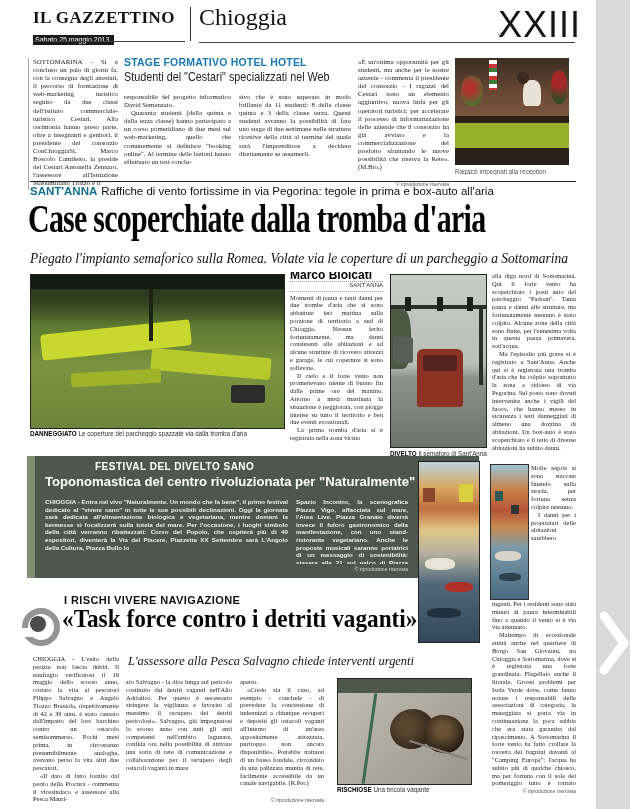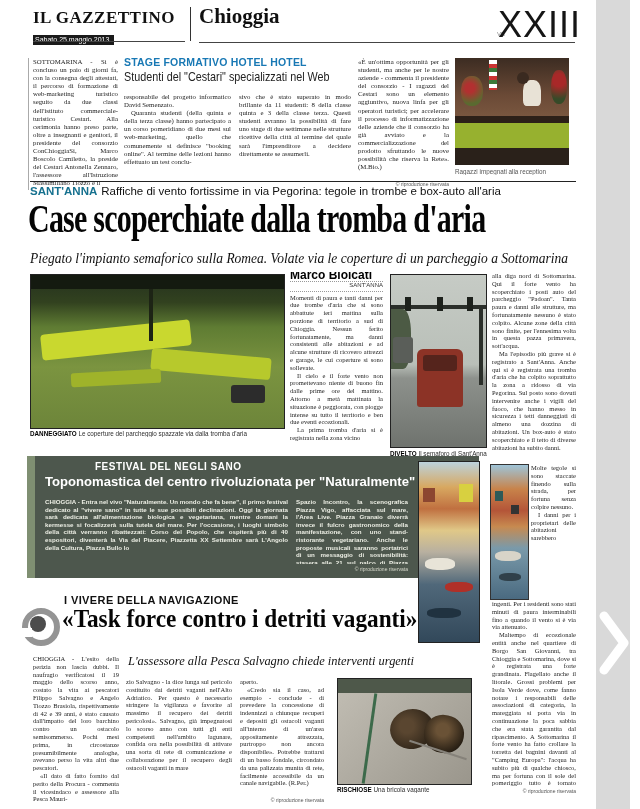--- a/index.html
+++ b/index.html
@@ -7,21 +7,21 @@
         font-family:"Liberation Serif",serif;color:#1c1c1c;}
   .abs{position:absolute;}
 
   
   .masthead{left:33px;top:8px;width:152px;}
   .masthead .name{font-family:"Liberation Serif",serif;font-weight:bold;font-size:17px;letter-spacing:.5px;color:#111;}
   .datebar{display:inline-block;background:#1a1a1a;color:#fff;font-family:"Liberation Sans",sans-serif;
            font-size:7px;padding:1.5px 5px 1.5px 2px;margin-top:1px;}
   .mast-rule{left:33px;top:41px;width:152px;height:1px;background:#444;}
   .head-vline{left:190px;top:7px;width:1px;height:34px;background:#333;}
-  .section-title{left:199px;top:4px;font-family:"Liberation Serif",serif;font-weight:700;font-size:21px;color:#101010;}
+  .section-title{left:199px;top:4px;font-family:"Liberation Serif",serif;font-weight:400;font-size:24px;color:#101010;}
   .section-rule{left:199px;top:42px;width:376px;height:1px;background:#444;}
   .edition{left:497px;top:31px;font-size:6px;color:#888;font-family:"Liberation Sans",sans-serif;}
   .pagenum{left:498px;top:4px;width:78px;text-align:left;font-family:"Liberation Sans",sans-serif;
            font-weight:300;font-size:36px;letter-spacing:1px;color:#151515;}
 
   
   .body-col{position:absolute;font-family:"Liberation Serif",serif;font-size:6.8px;line-height:8.1px;
             text-align:justify;color:#1c1c1c;overflow:hidden;}
   .body-col p{margin:0;text-indent:7px;}
   .body-col p.ni{text-indent:0;}
@@ -119,21 +119,21 @@
     <div class="ph" style="left:0;top:58px;width:114px;height:7px;background:#2c2018;"></div>
     <div class="ph" style="left:6px;top:18px;width:22px;height:30px;background:radial-gradient(circle at 40% 40%,#b23030 20%,#5a6a30 70%);border-radius:45%;"></div>
     <div class="ph" style="left:96px;top:12px;width:16px;height:34px;background:radial-gradient(circle at 50% 30%,#a82828 25%,#364a28 75%);border-radius:45%;"></div>
     <div class="ph" style="left:34px;top:2px;width:8px;height:30px;background:repeating-linear-gradient(180deg,#ffffff 0 4px,#cc3333 4px 8px,#3a7a3a 8px 12px);"></div>
     <div class="ph" style="left:0;top:90px;width:114px;height:17px;background:#2a211a;"></div>
   </div>
   <div class="caption" style="left:455px;top:168px;width:114px;color:#555;">Ragazzi impegnati alla reception</div>
 
   <div class="abs main-rule"></div>
   <div class="abs main-kicker">
-    <span class="lab">SANT'ANNA</span><span>Raffiche di vento fortissime in via Pegorina: tegole in trombe e box-auto all'aria</span>
+    <span class="lab">SANT'ANNA</span><span>Raffiche di vento fortissime in via Pegorina: tegole in prima e box-auto all'aria</span>
   </div>
   <div class="abs main-headline">Case scoperchiate dalla tromba d'aria</div>
   <div class="abs main-subhead">Piegato l'impianto semaforico sulla Romea. Volate via le coperture di un parcheggio a Sottomarina</div>
 
   <div class="photo" style="left:30px;top:274px;width:253px;height:153px;background:linear-gradient(180deg,#24301e 0%,#32421f 18%,#5f7c33 34%,#7b9440 60%,#6d853a 100%);border:1px solid #222;">
     <div class="ph" style="left:10px;top:52px;width:150px;height:26px;background:#c9d82f;transform:rotate(-6deg);border-radius:4px;"></div>
     <div class="ph" style="left:120px;top:78px;width:120px;height:22px;background:#b7c92c;transform:rotate(5deg);border-radius:4px;"></div>
     <div class="ph" style="left:40px;top:96px;width:90px;height:14px;background:#9fb32a;transform:rotate(-3deg);border-radius:3px;"></div>
     <div class="ph" style="left:118px;top:6px;width:4px;height:60px;background:#1d2415;"></div>
     <div class="ph" style="left:200px;top:110px;width:34px;height:18px;background:#2c2c2c;border-radius:3px;"></div>
@@ -183,41 +183,41 @@
     <p>I danni per i proprietari delle abitazioni sarebbero</p>
   </div>
   <div class="body-col" style="left:492px;top:600px;width:84px;height:186px;font-size:6.5px;line-height:7.8px;">
     <p class="ni">ingenti. Per i residenti sono stati minuti di paura interminabili fino a quando il vento si è via via attenuato.</p>
     <p>Maltempo di eccezionale entità anche nel quartiere di Borgo San Giovanni, tra Chioggia e Sottomarina, dove si è registrata una forte grandinata. Flagellato anche il litorale. Grossi problemi per Isola Verde dove, come fanno notare i responsabili delle associazioni di categoria, la mareggiata si porta via in continuazione la poca sabbia che era stata garantita dal ripascimento. A Sottomarina il forte vento ha fatto crollare la torretta dei bagnini davanti al "Camping Europa": l'acqua ha subito più di qualche chiosco, ma per fortuna con il sole del pomeriggio tutto è tornato piano piano alla normalità. A fare la conta dei danni quindi è soprattutto la frazione di Sant'Anna, la più colpita dal maltempo.</p>
   </div>
   <div class="copyright" style="left:492px;top:788px;width:84px;">© riproduzione riservata</div>
 
   <div class="abs green-box"></div>
   <div class="abs green-band"></div>
-  <div class="abs green-tag">FESTIVAL DEL NEGLI SANO</div>
+  <div class="abs green-tag">FESTIVAL DEL DIVELTO SANO</div>
   <div class="abs green-headline">Toponomastica del centro rivoluzionata per "Naturalmente"</div>
   <div class="green-col" style="left:45px;top:498px;width:243px;height:76px;">
     <span>CHIOGGIA - Entra nel vivo "Naturalmente. Un mondo che fa bene", il primo festival dedicato al "vivere sano" in tutte le sue possibili declinazioni. Oggi la giornata sarà dedicata all'alimentazione biologica e vegetariana, mentre domani la kermesse si focalizzerà sulla tutela del mare. Per l'occasione, i luoghi simbolo della città verranno ribattezzati: Corso del Popolo, che ospiterà più di 40 espositori, diventerà la Via del Piacere, Piazzetta XX Settembre sarà L'Angolo della Cultura, Piazza Bullo lo</span>
   </div>
   <div class="green-col" style="left:296px;top:498px;width:112px;height:66px;">
     <span>Spazio Incontro, la scenografica Piazza Vigo, affacciata sul mare, l'Area Live. Piazza Granaio diverrà invece il fulcro gastronomico della manifestazione, con uno stand-ristorante vegetariano. Anche le proposte musicali saranno portatrici di un messaggio di sostenibilità: stasera alle 21 sul palco di Piazza Bullo si esibirà la Kachupa Folk Band. (M.Bio.)</span>
   </div>
   <div class="green-copy" style="left:296px;top:566px;width:112px;">© riproduzione riservata</div>
   <div class="photo" style="left:418px;top:461px;width:60px;height:180px;background:linear-gradient(180deg,#bcd2dc 0%,#d8a860 14%,#c07040 26%,#e0c888 38%,#b8b0a0 50%,#50687a 68%,#32485a 100%);border:1px solid #222;">
     <div class="ph" style="left:4px;top:26px;width:12px;height:14px;background:#8c4630;"></div>
     <div class="ph" style="left:40px;top:22px;width:14px;height:18px;background:#d8d040;"></div>
     <div class="ph" style="left:6px;top:96px;width:30px;height:12px;background:#e8e4d8;border-radius:40%;"></div>
     <div class="ph" style="left:26px;top:120px;width:28px;height:10px;background:#b03028;border-radius:40%;"></div>
     <div class="ph" style="left:8px;top:146px;width:34px;height:10px;background:#203240;border-radius:40%;"></div>
   </div>
 
   <div class="abs quote-icon-outer"></div>
   <div class="abs quote-icon-inner"></div>
   <div class="abs quote-notch"></div>
-  <div class="abs bottom-kicker">I VIVERE DELLA NAVIGAZIONE</div>
+  <div class="abs bottom-kicker">I RISCHI VIVERE NAVIGAZIONE</div>
   <div class="abs bottom-headline">«Task force contro i detriti vaganti»</div>
   <div class="abs bottom-subhead">L'assessore alla Pesca Salvagno chiede interventi urgenti</div>
 
   <div class="body-col" style="left:33px;top:655px;width:86px;height:150px;font-size:6.5px;line-height:7.8px;">
     <p class="ni">CHIOGGIA - L'esito della perizia non lascia dubbi. Il naufragio verificatosi il 19 maggio dello scorso anno, costato la vita ai pescatori Filippo Salvagno e Angelo Tiozzo Brasiola, rispettivamente di 42 e 39 anni, è stato causato dall'impatto del loro barchino contro un ostacolo semisommerso. Pochi mesi prima, in circostanze presumibilmente analoghe, avevano perso la vita altri due pescatori.</p>
     <p>«Il dato di fatto fornito dal perito della Procura - commenta il vicesindaco e assessore alla Pesca Mauri-</p>
   </div>
   <div class="body-col" style="left:126px;top:678px;width:106px;height:127px;font-size:6.5px;line-height:7.8px;">
     <p class="ni">zio Salvagno - la dice lunga sul pericolo costituito dai detriti vaganti nell'Alto Adriatico. Per questo è necessario stringere la vigilanza e favorire al massimo il recupero dei detriti pericolosi». Salvagno, già impegnatosi lo scorso anno con tutti gli enti competenti nell'ambito lagunare, confida ora nella possibilità di attivare una sorta di rete di comunicazione e collaborazione per il recupero degli ostacoli vaganti in mare</p>
   </div>

